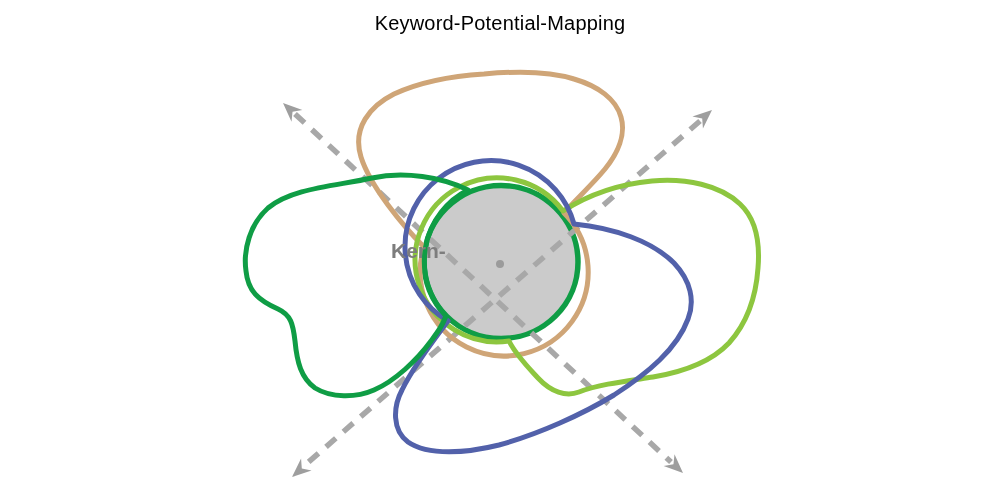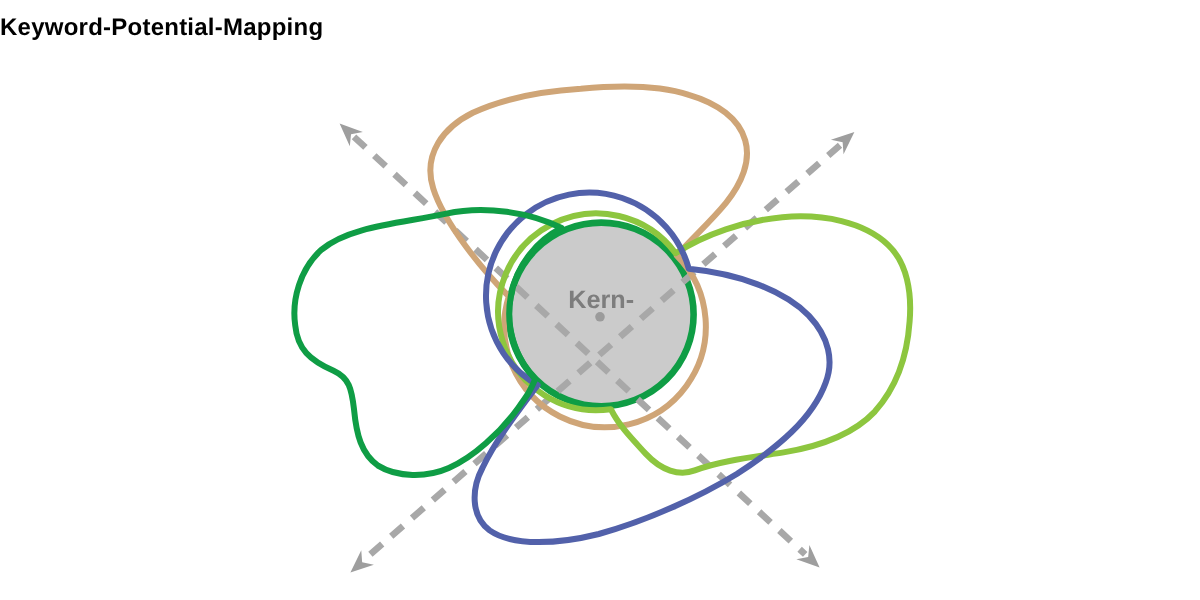--- a/index.html
+++ b/index.html
@@ -9,23 +9,23 @@
     width: 1000px;
     height: 500px;
     background: var(--background, #fff);
     overflow: hidden;
   }
   .title {
     position: absolute;
     top: 12px;
     left: 0;
     width: 1000px;
-    text-align: left;
+    text-align: center;
     font-size: 20px;
-    font-weight: bold;
+    font-weight: normal;
     color: var(--title-black, #000);
     letter-spacing: 0.2px;
   }
   .diagram-svg { position: absolute; left: 0; top: 0; }
 
   .petal { fill: none; stroke-width: 5px; stroke-linejoin: round; }
   .petal-tan        { stroke: var(--petal-tan); }
   .petal-lightgreen { stroke: var(--petal-lightgreen); }
   .petal-blue       { stroke: var(--petal-blue); }
   .petal-green      { stroke: var(--petal-green); }
@@ -42,21 +42,21 @@
     fill: none;
   }
   .arrow-head { fill: var(--arrow-gray); stroke: none; }
   .center-dot { fill: var(--dot-gray); }
 
   .core-label {
     position: absolute;
     left: 391px;
     top: 237px;
     width: 220px;
-    text-align: center;
+    text-align: left;
     font-size: 21px;
     line-height: 28px;
     font-weight: bold;
     color: var(--label-gray, #7d7d7d);
   }
 </style>
 </head>
 <body>
 
 <div class="canvas">

